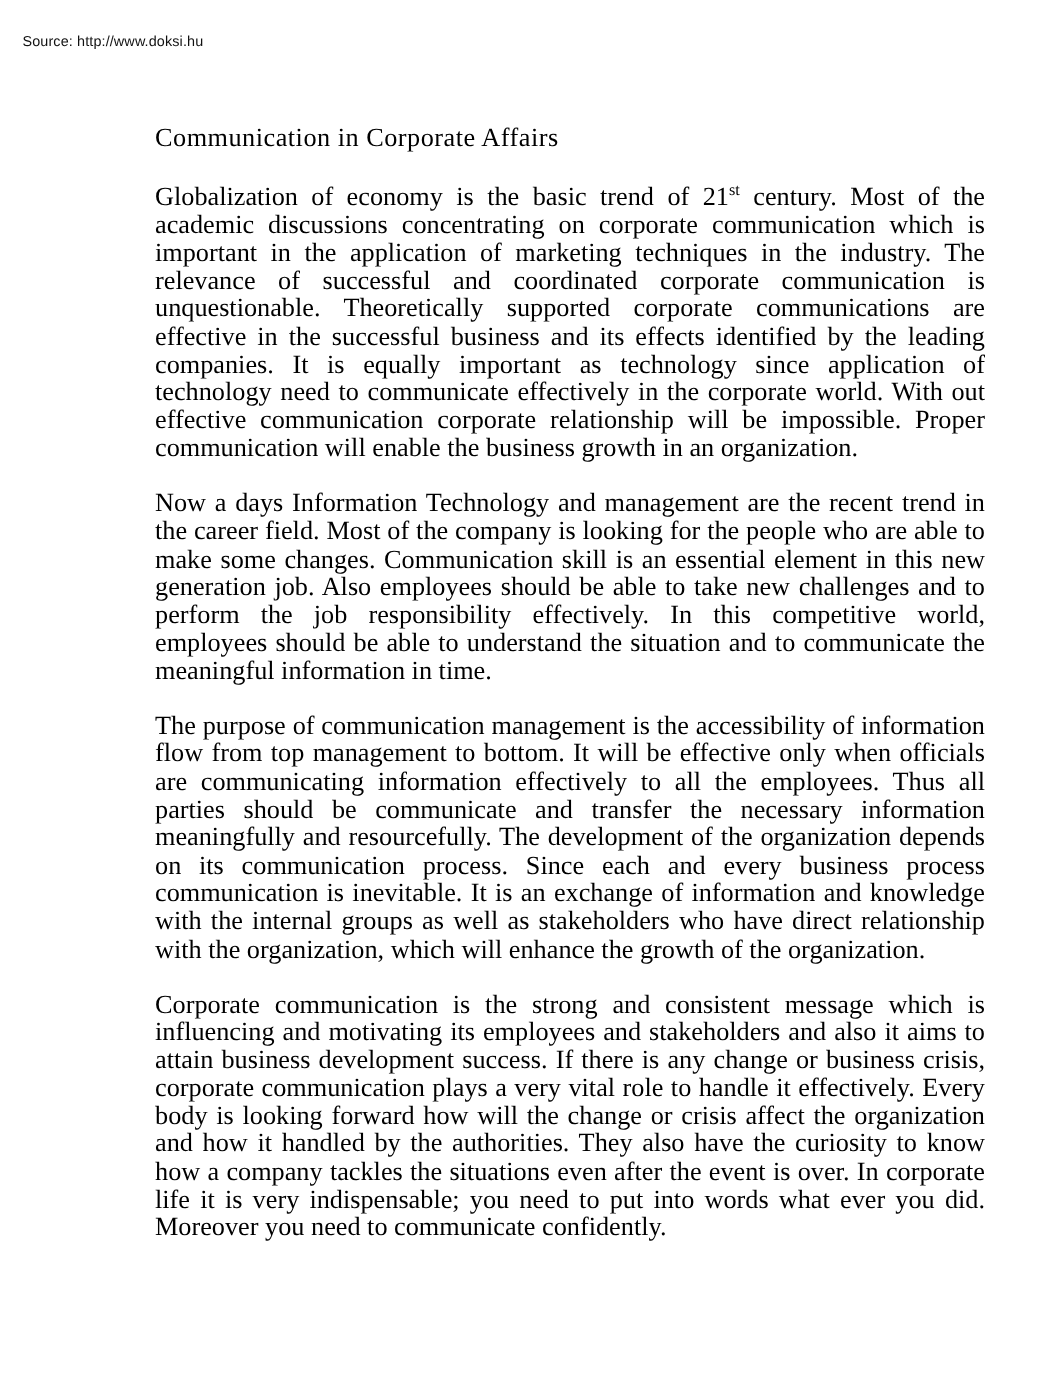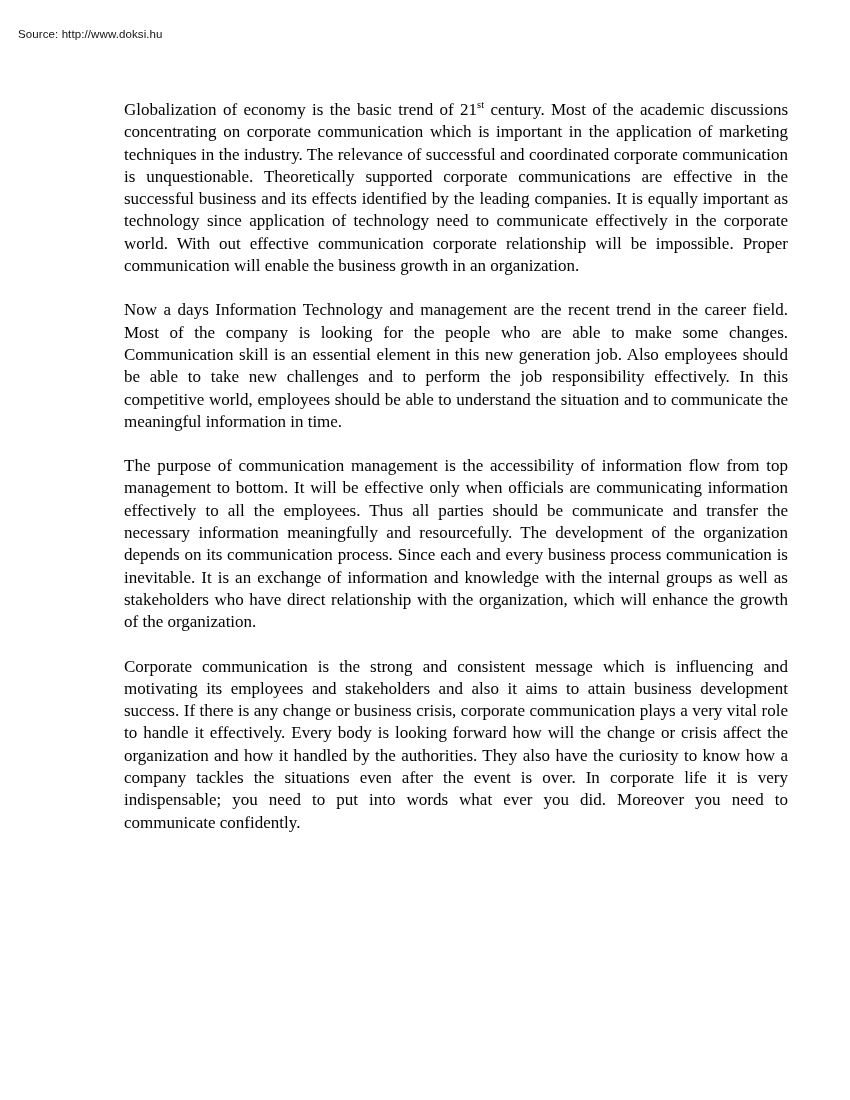--- a/index.html
+++ b/index.html
@@ -33,39 +33,40 @@
     font-family: "Liberation Serif", serif;
     font-weight: 400;
     font-size: 21px;
     line-height: 1.1;
     letter-spacing: 0.4px;
     margin: 0 0 24px 0;
     color: #000000;
   }
   .para {
     font-family: "Liberation Serif", serif;
-    font-size: 17px;
+    font-size: 21px;
     line-height: 22.3px;
     text-align: justify;
     margin: 0 0 22px 0;
     color: #000000;
   }
   .para sup {
     font-size: 0.62em;
     line-height: 0;
     vertical-align: super;
   }
 </style>
 </head>
 <body>
 
 <div class="source-line">Source: http://www.doksi.hu</div>
 
 <div class="content">
 
+  <h1 class="doc-title">Communication in Corporate Affairs</h1>
 
   <p class="para"><span>Globalization of economy is the basic trend of  21</span><sup>st</sup><span> century. Most of the academic discussions concentrating on corporate communication which is important in the application of marketing techniques in the industry. The relevance of successful and coordinated corporate communication is unquestionable. Theoretically supported corporate communications are effective in the successful business and its effects identified by the leading companies. It is equally important as technology since application of technology need to communicate effectively in the corporate world. With out effective communication corporate relationship will be impossible. Proper communication will enable the business growth in an organization.</span></p>
 
   <p class="para">Now a days Information Technology and management are the recent trend in the career field. Most of the company is looking for the people who are able to make some changes. Communication skill is an essential element in this new generation job. Also employees should be able to take new challenges and to perform the job responsibility effectively. In this competitive world, employees should be able to understand the situation and to communicate the meaningful information in time.</p>
 
   <p class="para">The purpose of communication management is the accessibility of information flow from top management to bottom. It will be effective only when officials are communicating information effectively to all the employees. Thus all parties should be communicate and transfer the necessary information meaningfully and resourcefully. The development of the organization depends on its communication process. Since each and every business process communication is inevitable. It is an exchange of information and knowledge with the internal groups as well as stakeholders who have direct relationship with the organization, which will enhance the growth of the organization.</p>
 
   <p class="para">Corporate communication is the strong and consistent message which is influencing and motivating its employees and stakeholders and also it aims to attain business development success. If there is any change or business crisis, corporate communication plays a very vital role to handle it effectively. Every body is looking forward how will the change or crisis affect the organization and how it handled by the authorities. They also have the curiosity to know how a company tackles the situations even after the event is over. In corporate life it is very indispensable; you need to put into words what ever you did. Moreover you need to communicate confidently.</p>
 
 </div>

